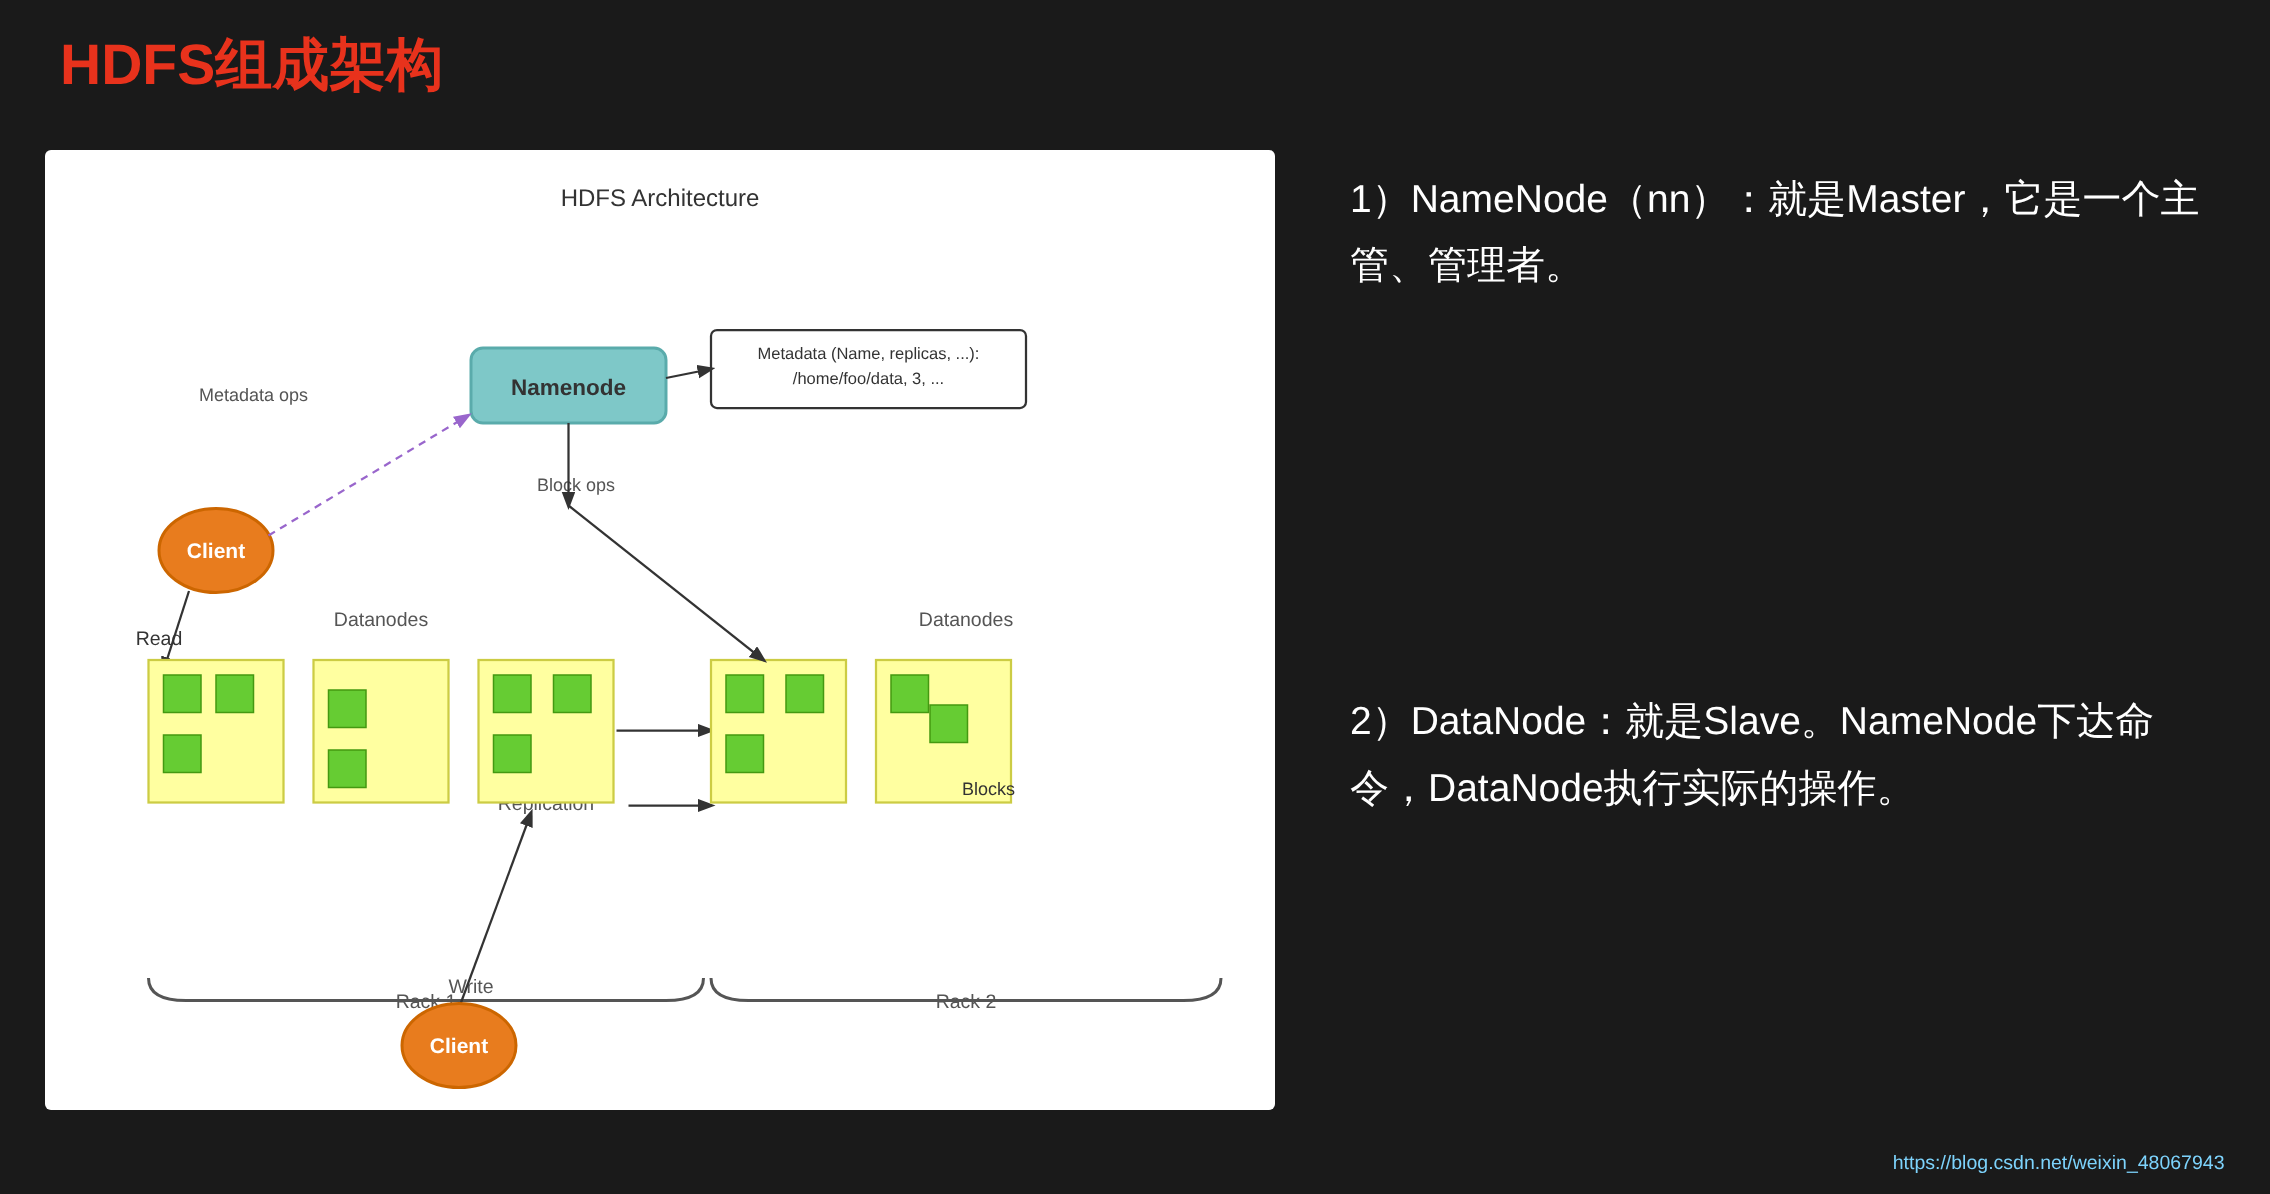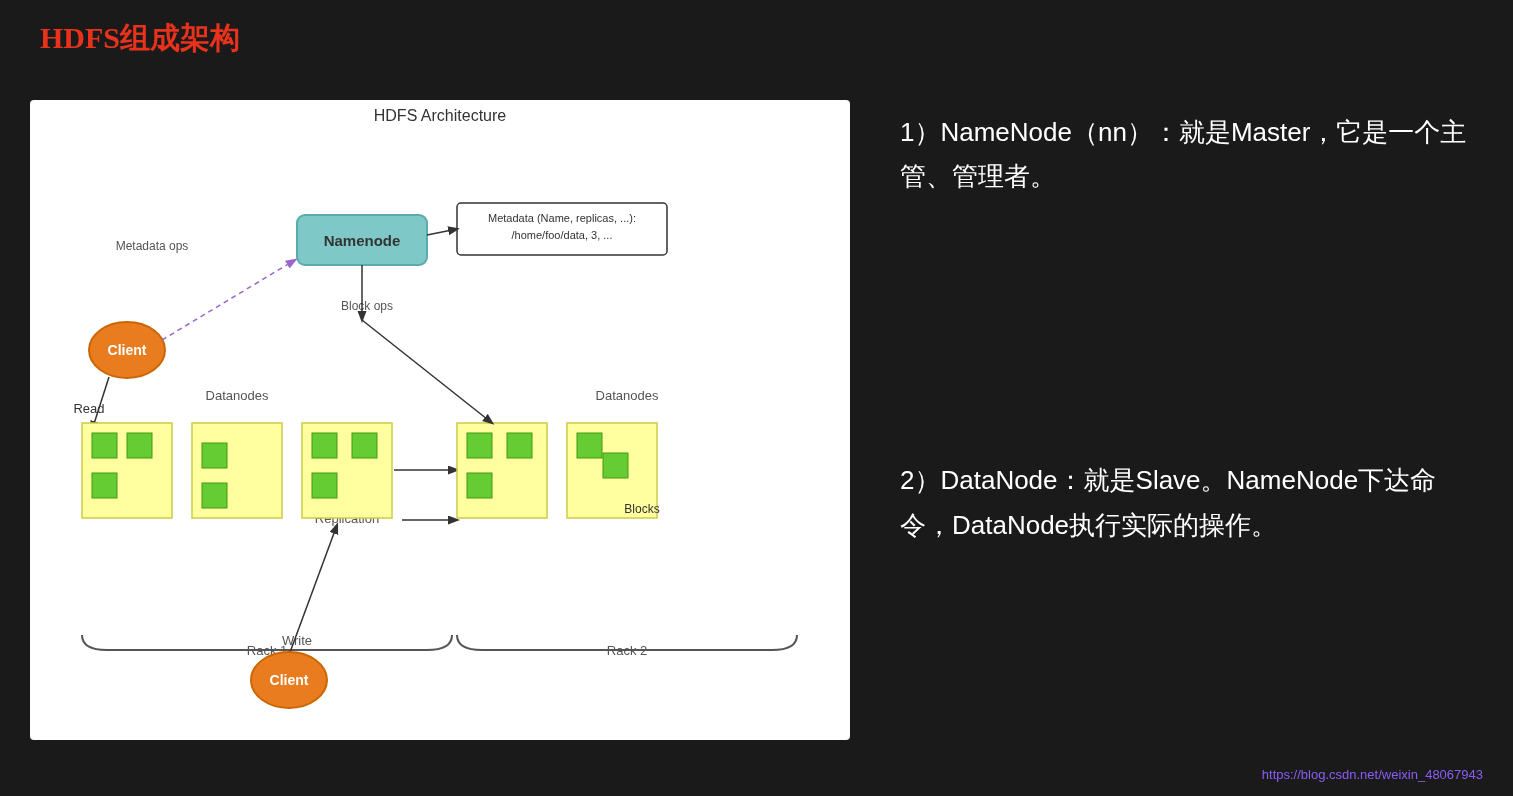--- a/index.html
+++ b/index.html
@@ -9,35 +9,35 @@
       background: #1a1a1a;
       font-family: 'SimSun', 'Microsoft YaHei', Arial, sans-serif;
       overflow: hidden;
       position: relative;
     }
 
     .page-title {
       position: absolute;
       top: 18px;
       left: 40px;
-      font-size: 30px;
+      font-size: 38px;
       font-weight: bold;
       color: #e8321c;
-      font-family: Liberation Serif, serif;
+      font-family: Liberation Sans, sans-serif;
     }
 
     .diagram-container {
       position: absolute;
       top: 100px;
       left: 30px;
       width: 820px;
       height: 640px;
       background: white;
       border-radius: 4px;
-      padding: 7px;
+      padding: 24px;
     }
 
     .diagram-title {
       text-align: center;
       font-size: 16px;
       color: #333;
       margin-bottom: 20px;
       font-family: Arial, sans-serif;
     }
 
@@ -64,21 +64,21 @@
     }
 
     .text-block-2 {
       margin-top: 260px;
     }
 
     .footer-url {
       position: absolute;
       bottom: 14px;
       right: 30px;
-      color: #8b5cf6;
+      color: #7dd3fc;
       font-size: 13px;
       font-family: Arial, sans-serif;
     }
   </style>
 </head>
 <body>
 
 <div class="page-title">HDFS组成架构</div>
 
 <div class="diagram-container">

